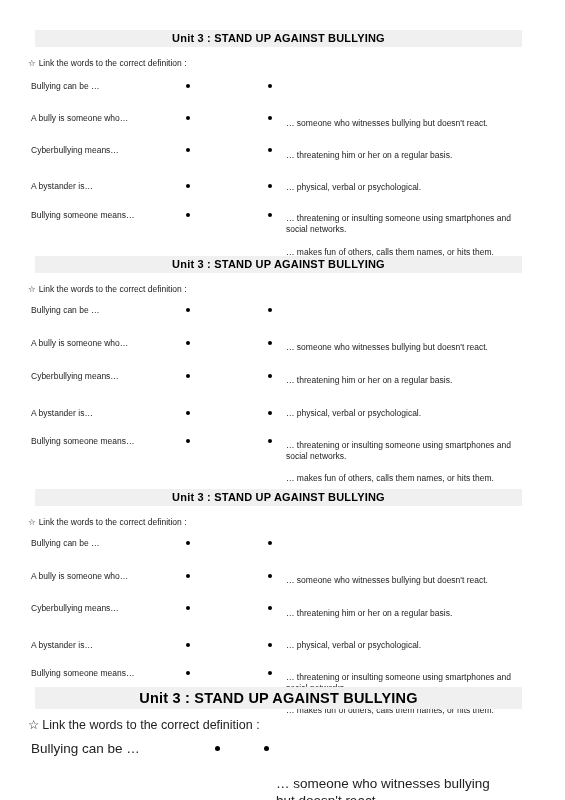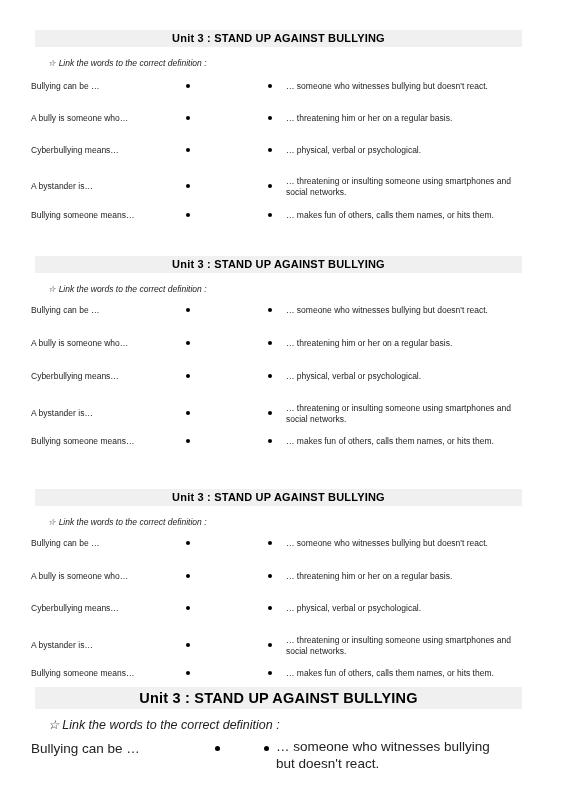--- a/index.html
+++ b/index.html
@@ -37,24 +37,23 @@
     background: #f0f0f0;
     text-align: center;
     font-weight: bold;
     color: #000000;
     letter-spacing: 0.2px;
     white-space: nowrap;
   }
 
   .instruction {
     position: absolute;
-    left: 48px;
+    left: 28px;
     white-space: nowrap;
     color: #222222;
-    font-style: italic;
   }
   .instruction .star {
     display: inline-block;
     margin-right: 3px;
   }
 
   .rows {
     position: absolute;
     left: 0;
     width: 565px;
@@ -75,20 +74,21 @@
 
   .dot {
     position: absolute;
     background: #000000;
     border-radius: 50%;
   }
 
   .definition {
     position: absolute;
     color: #222222;
+    margin-top: 37px;
   }
 
   
   .small .title-bar   { font-size: 11px; line-height: 17px; height: 17px; }
   .small .instruction { font-size: 8.5px; line-height: 11px; }
   .small .term        { font-size: 8.5px; line-height: 11px; }
   .small .definition  { font-size: 8.5px; line-height: 11px; }
   .small .dot         { width: 4px; height: 4px; }
 
   .large .title-bar   { font-size: 14.5px; line-height: 22px; height: 22px; }

